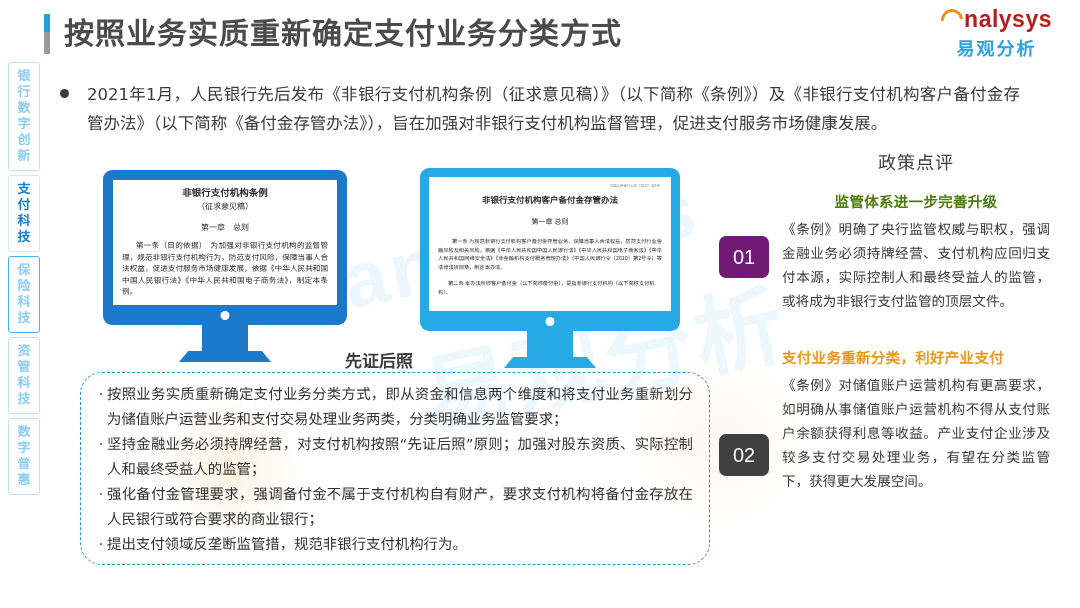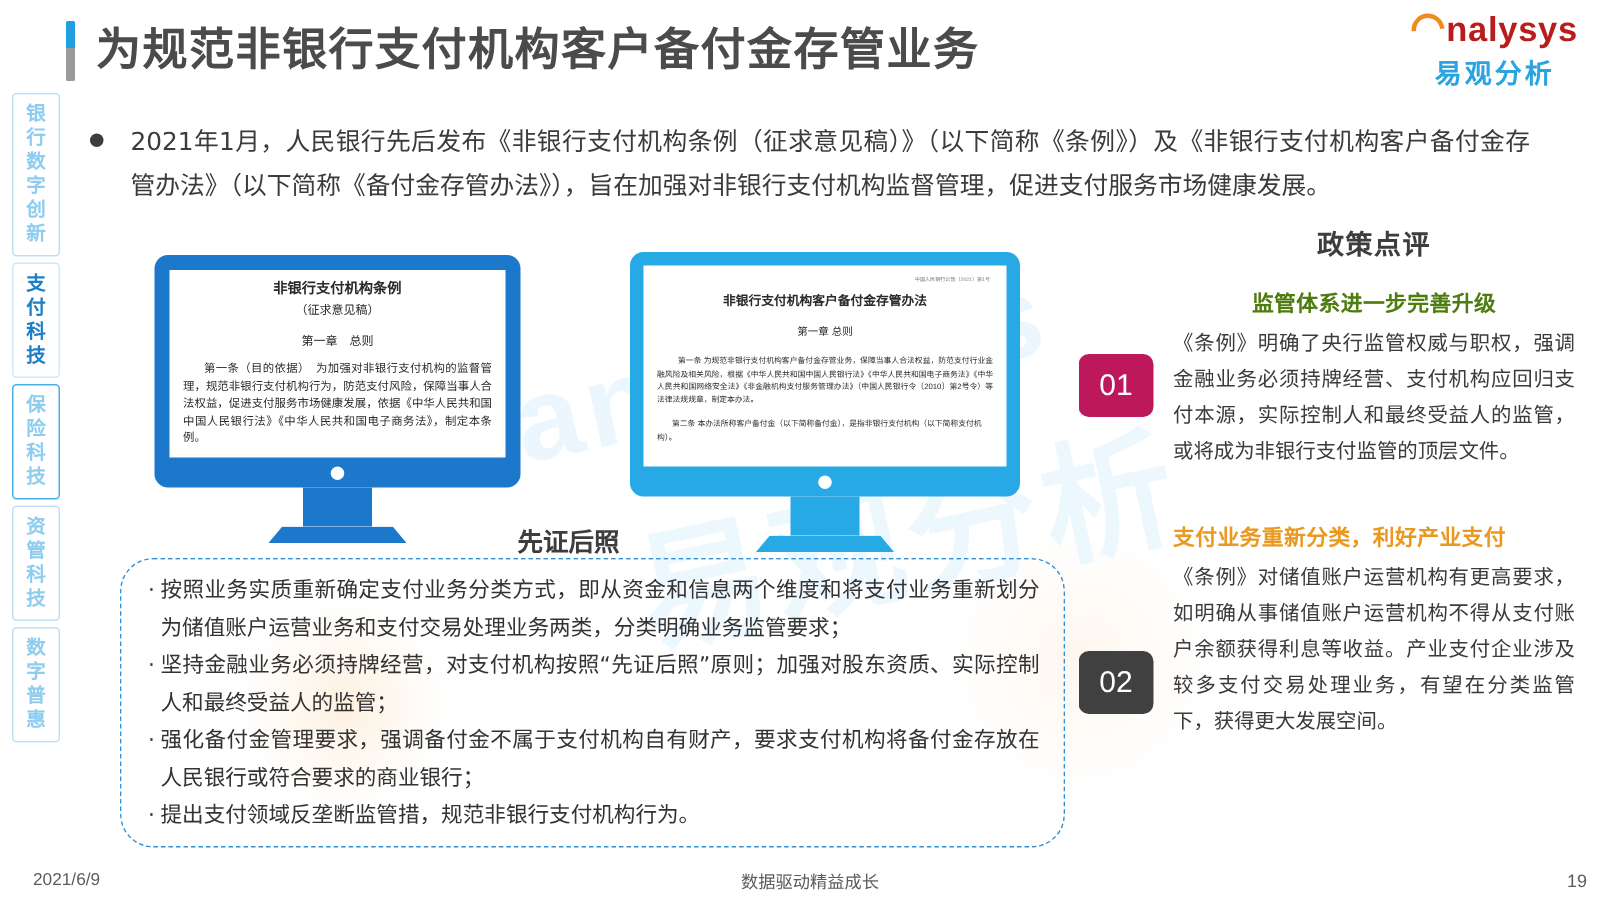--- a/index.html
+++ b/index.html
@@ -171,21 +171,21 @@
     color:#fff;font-size:20px;font-weight:400;
     display:flex;align-items:center;justify-content:center;z-index:6;
     font-family:"Liberation Sans",sans-serif;
   }
   #badge-01{left:719px;top:236px;background:#2278cb;}
   #badge-02{left:719px;top:434px;background:#f59a21;}
 
   
   .right-col{position:absolute;left:782px;top:148px;width:268px;z-index:5;
     font-family:"DejaVu Sans","Liberation Sans",sans-serif;}
-  .rc-title{font-size:18px;font-weight:700;color:#3d3d3d;text-align:center;letter-spacing:1px;}
+  .rc-title{font-size:18px;font-weight:400;color:#3d3d3d;text-align:center;letter-spacing:1px;}
   .rc-sub{font-size:14.5px;font-weight:700;text-align:center;margin-top:16px;letter-spacing:.3px;}
   .rc-sub.blue{color:#4d7c0f;}
   .rc-sub.orange{color:#e9991f;text-align:left;}
   .rc-body{font-size:13.6px;line-height:24px;color:#3b3b3b;margin-top:6px;text-align:justify;}
   .rc-block2{margin-top:33px;}
 
   
   .footer{position:absolute;left:0;bottom:13px;width:1080px;z-index:5;
     display:flex;align-items:center;font-size:11.5px;color:#5c5c5c;}
   .f-left{position:absolute;left:22px;}
@@ -199,21 +199,21 @@
 
   <div class="watermark">
     <div class="wm-blob blob1"></div>
     <div class="wm-text wm-1">analysys</div>
     <div class="wm-text wm-2">易观分析</div>
   </div>
   <div class="wm-blob blob2" style="position:absolute;z-index:0;"></div>
 
   <div class="title-wrap">
     <div class="title-bar"></div>
-    <div class="title-text">为规范非银行支付机构客户备付金存管业务</div>
+    <div class="title-text">按照业务实质重新确定支付业务分类方式</div>
   </div>
 
   <div class="logo">
     <div class="logo-row">
       <span class="logo-a"></span>
       <span class="logo-word">nalysys</span>
     </div>
     <div class="logo-cn">易观分析</div>
   </div>
 
@@ -304,36 +304,31 @@
       <div class="dbullet">
         <span class="dot">·</span>
         <span class="txt">强化备付金管理要求，强调备付金不属于支付机构自有财产，要求支付机构将备付金存放在人民银行或符合要求的商业银行；</span>
       </div>
       <div class="dbullet">
         <span class="dot">·</span>
         <span class="txt">提出支付领域反垄断监管措，规范非银行支付机构行为。</span>
       </div>
     </div>
 
-  <div class="badge" id="badge-01" style="background: #be185d;">01</div>
+  <div class="badge" id="badge-01" style="background: #701a75;">01</div>
   <div class="badge" id="badge-02" style="background: #404040;">02</div>
 
   <div class="right-col">
     <div class="rc-title">政策点评</div>
 
     <div>
       <div class="rc-sub blue">监管体系进一步完善升级</div>
       <div class="rc-body">《条例》明确了央行监管权威与职权，强调金融业务必须持牌经营、支付机构应回归支付本源，实际控制人和最终受益人的监管，或将成为非银行支付监管的顶层文件。</div>
     </div>
 
     <div class="rc-block2">
       <div class="rc-sub orange">支付业务重新分类，利好产业支付</div>
       <div class="rc-body">《条例》对储值账户运营机构有更高要求，如明确从事储值账户运营机构不得从支付账户余额获得利息等收益。产业支付企业涉及较多支付交易处理业务，有望在分类监管下，获得更大发展空间。</div>
     </div>
   </div>
 
-  <div class="footer">
-    <span class="f-left">2021/6/9</span>
-    <span class="f-center">数据驱动精益成长</span>
-    <span class="f-right">19</span>
-  </div>
 
 </div>
 
 </body></html>

